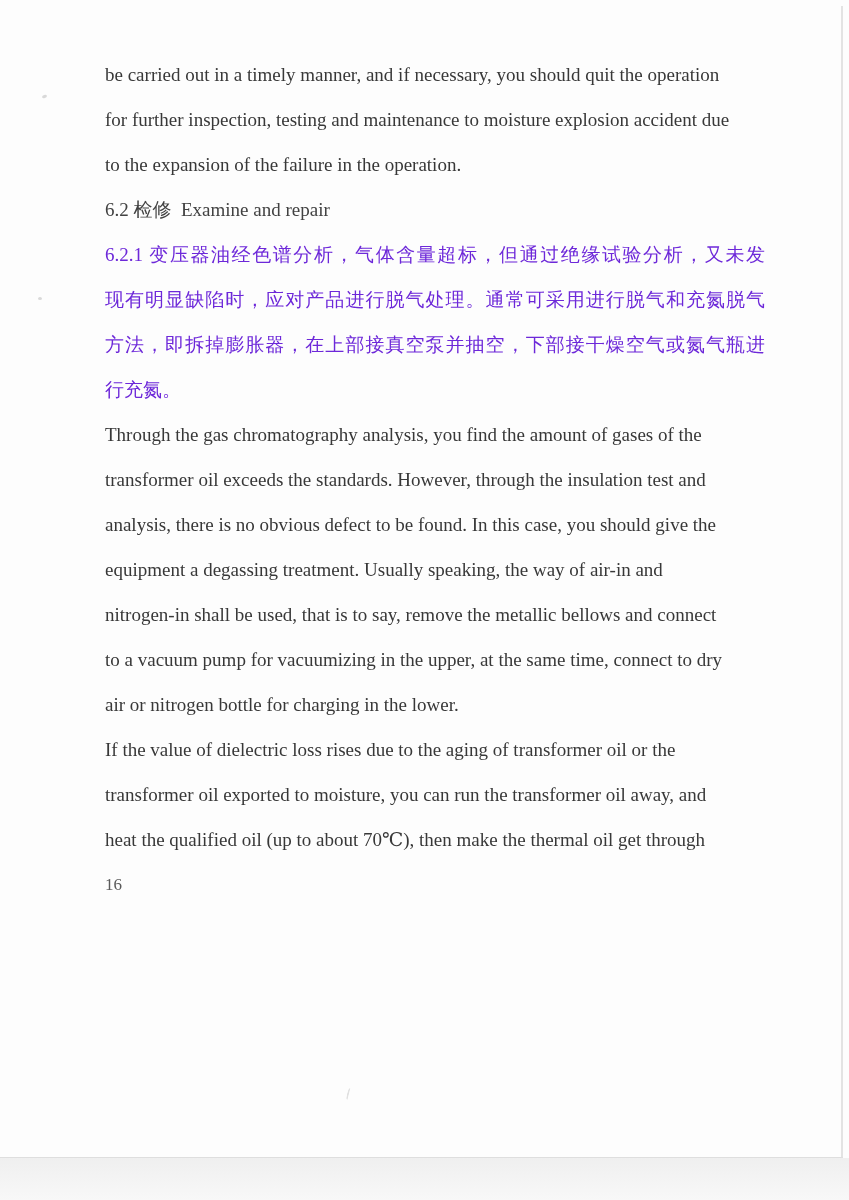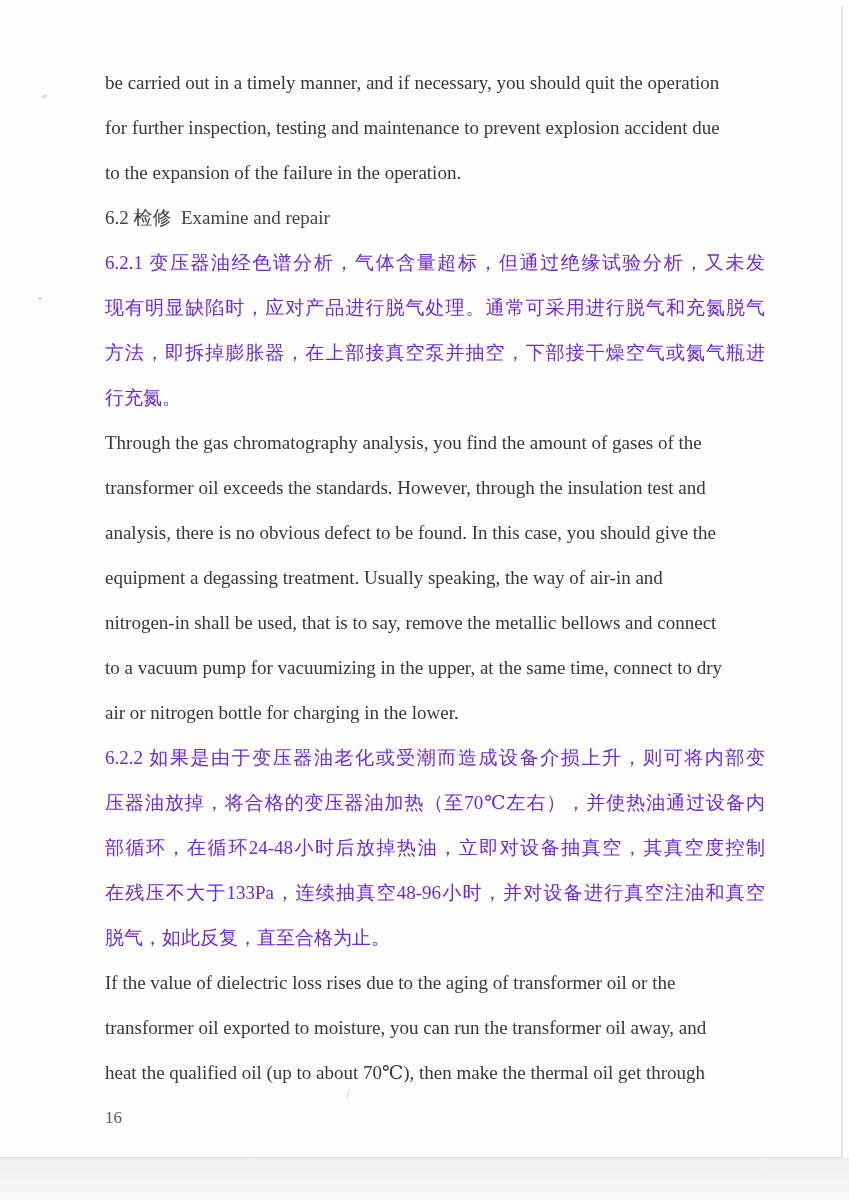--- a/index.html
+++ b/index.html
@@ -9,21 +9,21 @@
     font-family: "Liberation Serif", "DejaVu Serif", serif;
     overflow: hidden;
   }
   .page {
     position: relative;
     width: 849px; height: 1200px;
     background: #fdfdfd;
   }
   .text-block {
     position: absolute;
-    left: 105px; top: 60px;
+    left: 105px; top: 52px;
     width: 660px;
     color: #3a3a3a;
   }
   .line {
     height: 45px;
     line-height: 45px;
     font-size: 19px;
     white-space: pre;
     color: #383838;
   }
@@ -76,21 +76,21 @@
 </style>
 </head>
 <body>
 
 <div class="page">
 
   <div class="text-block">
 
     <div class="para en">
       <div class="line">be carried out in a timely manner, and if necessary, you should quit the operation</div>
-      <div class="line">for further inspection, testing and maintenance to prevent explosion accident due</div>
+      <div class="line">for further inspection, testing and maintenance to moisture explosion accident due</div>
       <div class="line">to the expansion of the failure in the operation.</div>
     </div>
 
     <div class="para heading">
       <div class="line">6.2 检修  Examine and repair</div>
     </div>
 
     <div class="para cn">
       <div class="line">6.2.1 变压器油经色谱分析，气体含量超标，但通过绝缘试验分析，又未发</div>
       <div class="line">现有明显缺陷时，应对产品进行脱气处理。通常可采用进行脱气和充氮脱气</div>
@@ -101,27 +101,20 @@
     <div class="para en">
       <div class="line">Through the gas chromatography analysis, you find the amount of gases of the</div>
       <div class="line">transformer oil exceeds the standards. However, through the insulation test and</div>
       <div class="line">analysis, there is no obvious defect to be found. In this case, you should give the</div>
       <div class="line">equipment a degassing treatment. Usually speaking, the way of air-in and</div>
       <div class="line">nitrogen-in shall be used, that is to say, remove the metallic bellows and connect</div>
       <div class="line">to a vacuum pump for vacuumizing in the upper, at the same time, connect to dry</div>
       <div class="line">air or nitrogen bottle for charging in the lower.</div>
     </div>
 
-    <div class="para cn">
-      <div class="line">6.2.2 如果是由于变压器油老化或受潮而造成设备介损上升，则可将内部变</div>
-      <div class="line">压器油放掉，将合格的变压器油加热（至70℃左右），并使热油通过设备内</div>
-      <div class="line">部循环，在循环24-48小时后放掉热油，立即对设备抽真空，其真空度控制</div>
-      <div class="line">在残压不大于133Pa，连续抽真空48-96小时，并对设备进行真空注油和真空</div>
-      <div class="line short">脱气，如此反复，直至合格为止。</div>
-    </div>
 
     <div class="para en">
       <div class="line">If the value of dielectric loss rises due to the aging of transformer oil or the</div>
       <div class="line">transformer oil exported to moisture, you can run the transformer oil away, and</div>
       <div class="line">heat the qualified oil (up to about 70℃), then make the thermal oil get through</div>
     </div>
 
     <div class="page-number-row">16</div>
 
   </div>

